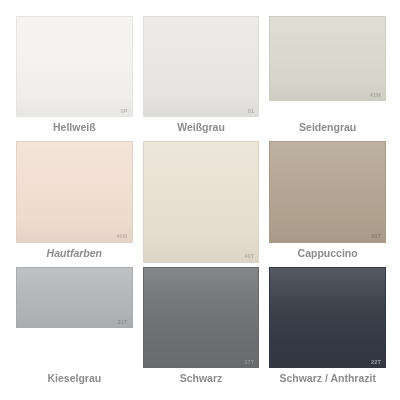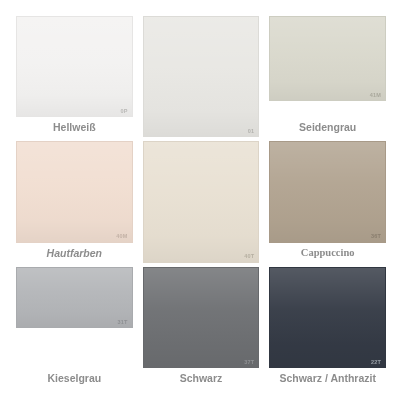--- a/index.html
+++ b/index.html
@@ -92,20 +92,21 @@
     <div class="swatch-chip" style="background: rgb(243, 242, 241);">
       <span class="swatch-code" style="color: rgb(185, 184, 182);">0P</span>
     </div>
     <div class="swatch-label" style="color: rgb(140, 140, 140);">Hellweiß</div>
   </div>
 
   <div class="swatch-cell">
     <div class="swatch-chip" style="background: rgb(232, 231, 227);">
       <span class="swatch-code" style="color: rgb(178, 177, 173);">01</span>
     </div>
+    <div class="swatch-label" style="color: rgb(140, 140, 140);">Weißgrau</div>
   </div>
 
   <div class="swatch-cell">
     <div class="swatch-chip" style="background: rgb(217, 216, 204);">
       <span class="swatch-code" style="color: rgb(169, 168, 156);">41M</span>
     </div>
     <div class="swatch-label" style="color: rgb(140, 140, 140); margin-top: 16px;">Seidengrau</div>
   </div>
 
   <div class="swatch-cell">
@@ -118,21 +119,21 @@
   <div class="swatch-cell">
     <div class="swatch-chip" style="background: rgb(232, 224, 210);">
       <span class="swatch-code" style="color: rgb(182, 175, 162);">40T</span>
     </div>
   </div>
 
   <div class="swatch-cell">
     <div class="swatch-chip" style="background: rgb(177, 163, 144);">
       <span class="swatch-code" style="color: rgb(138, 126, 110);">36T</span>
     </div>
-    <div class="swatch-label" style="color: rgb(140, 140, 140); font-family: Liberation Serif, serif;">Cappuccino</div>
+    <div class="swatch-label" style="color: rgb(140, 140, 140);">Cappuccino</div>
   </div>
 
   <div class="swatch-cell">
     <div class="swatch-chip" style="background: rgb(179, 181, 184);">
       <span class="swatch-code" style="color: rgb(142, 144, 147);">31T</span>
     </div>
     <div class="swatch-label" style="color: rgb(140, 140, 140); margin-top: 40px;">Kieselgrau</div>
   </div>
 
   <div class="swatch-cell">

